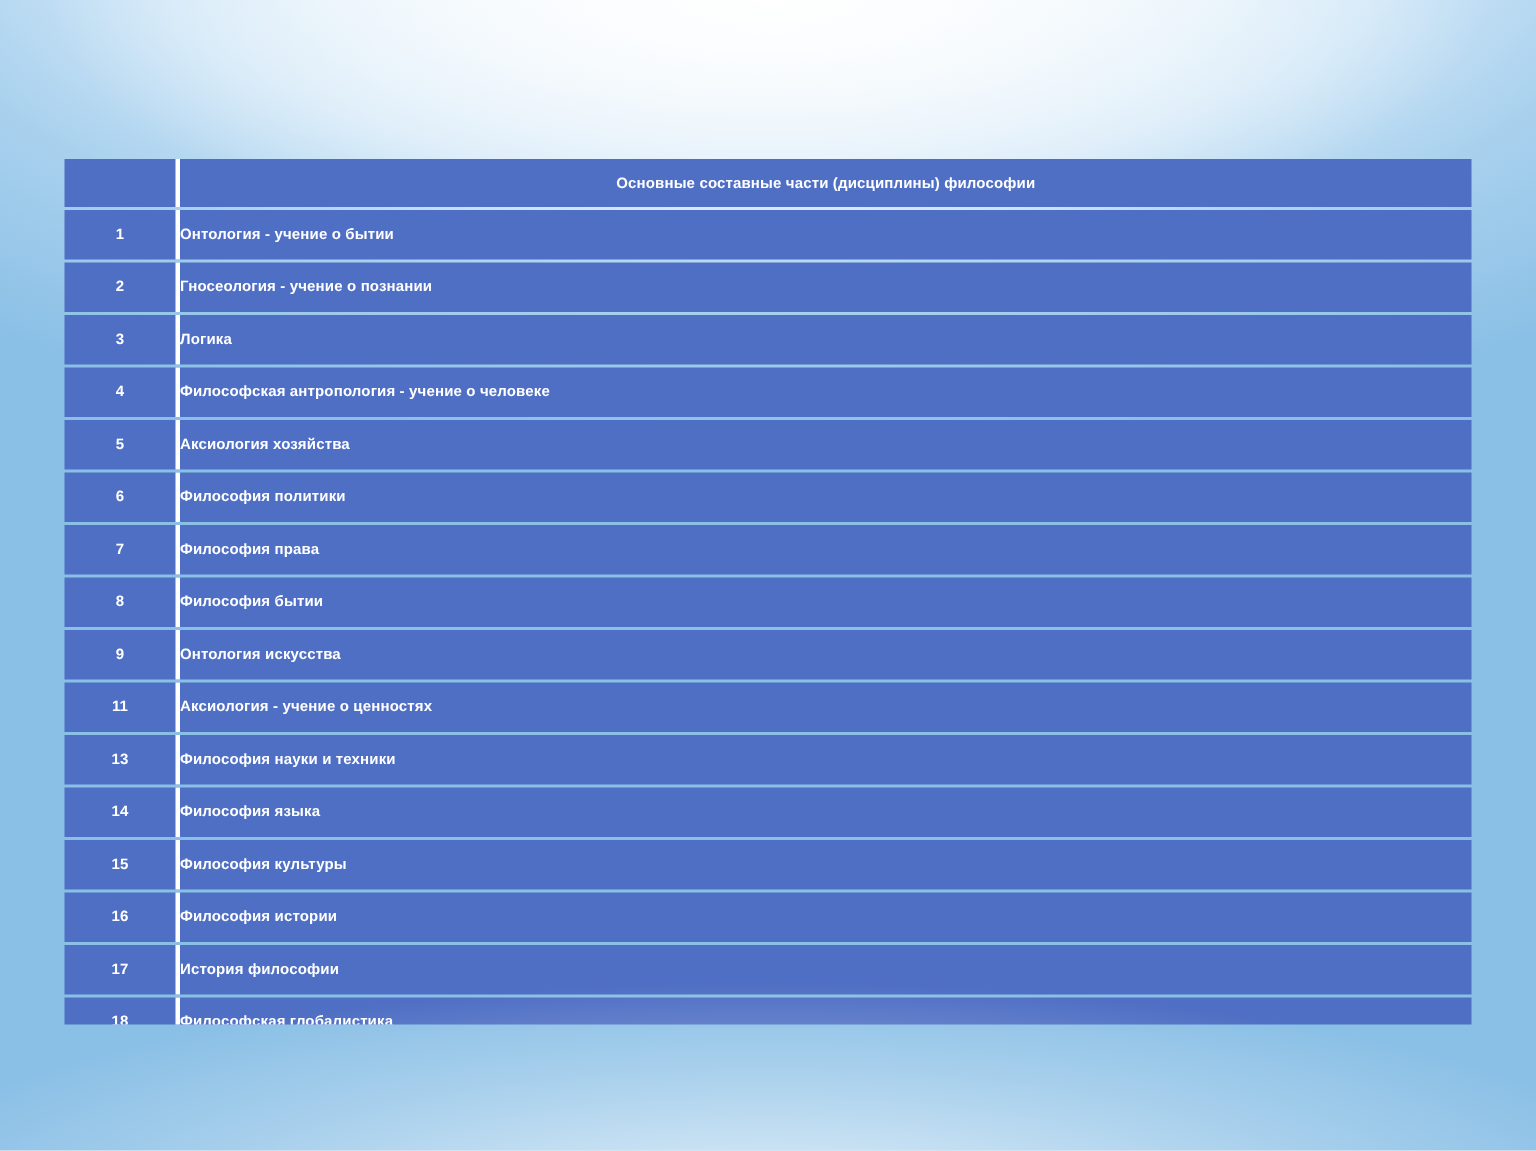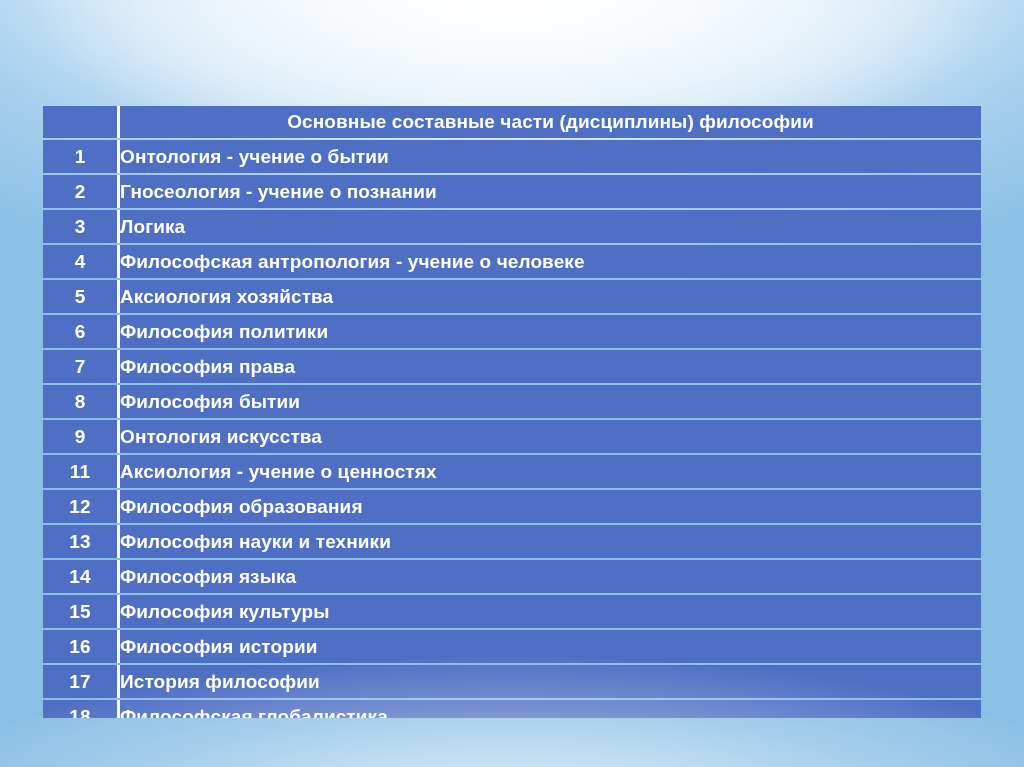--- a/index.html
+++ b/index.html
@@ -47,21 +47,21 @@
   }
   table.disciplines {
     border-collapse: separate;
     border-spacing: 0 2px;
     width: 100%;
     table-layout: fixed;
   }
   table.disciplines td {
     background: #4f6fc4;
     color: #ffffff;
-    font-size: 19px;
+    font-size: 10px;
     font-weight: bold;
     height: 33px;
     vertical-align: middle;
     padding: 0;
     letter-spacing: 0.1px;
   }
   td.num {
     width: 74px;
     text-align: center;
     border-right: 3px solid #ffffff;
@@ -140,24 +140,20 @@
         </tr>
         <tr>
           <td class="num">9</td>
           <td class="txt">Онтология искусства</td>
         </tr>
         <tr>
           <td class="num">11</td>
           <td class="txt">Аксиология - учение о ценностях</td>
         </tr>
         <tr>
-          <td class="num">12</td>
-          <td class="txt">Философия образования</td>
-        </tr>
-        <tr>
           <td class="num">13</td>
           <td class="txt">Философия науки и техники</td>
         </tr>
         <tr>
           <td class="num">14</td>
           <td class="txt">Философия языка</td>
         </tr>
         <tr>
           <td class="num">15</td>
           <td class="txt">Философия культуры</td>

